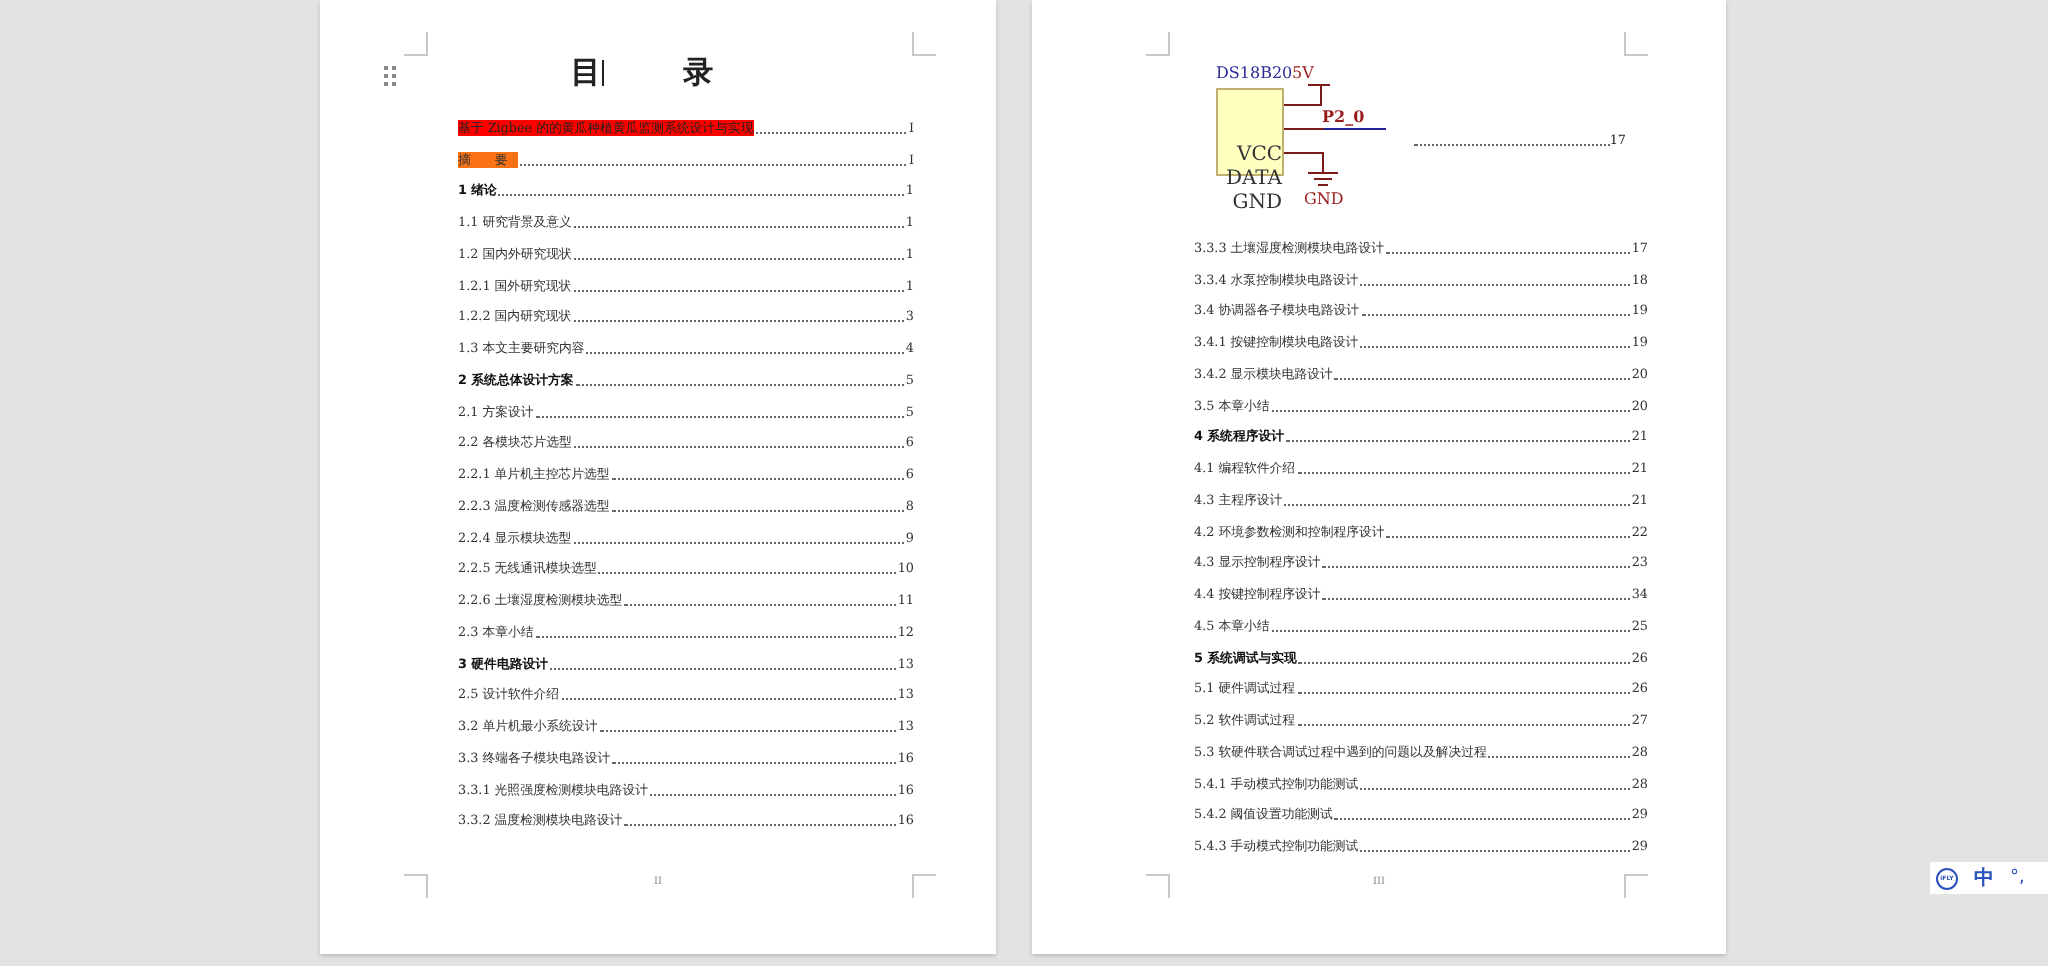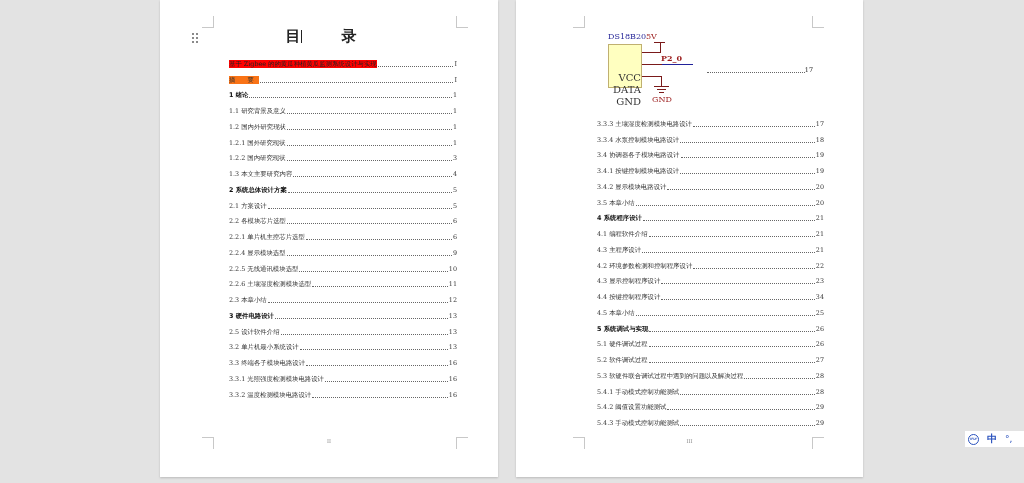--- a/index.html
+++ b/index.html
@@ -146,20 +146,25 @@
         <span class="label">2.2 各模块芯片选型</span>
         <span class="dots"></span>
         <span class="num">6</span>
       </div>
       <div class="toc-row">
         <span class="label">2.2.1 单片机主控芯片选型</span>
         <span class="dots"></span>
         <span class="num">6</span>
       </div>
       <div class="toc-row">
+        <span class="label">2.2.3 温度检测传感器选型</span>
+        <span class="dots"></span>
+        <span class="num">8</span>
+      </div>
+      <div class="toc-row">
         <span class="label">2.2.4 显示模块选型</span>
         <span class="dots"></span>
         <span class="num">9</span>
       </div>
       <div class="toc-row">
         <span class="label">2.2.5 无线通讯模块选型</span>
         <span class="dots"></span>
         <span class="num">10</span>
       </div>
       <div class="toc-row">

